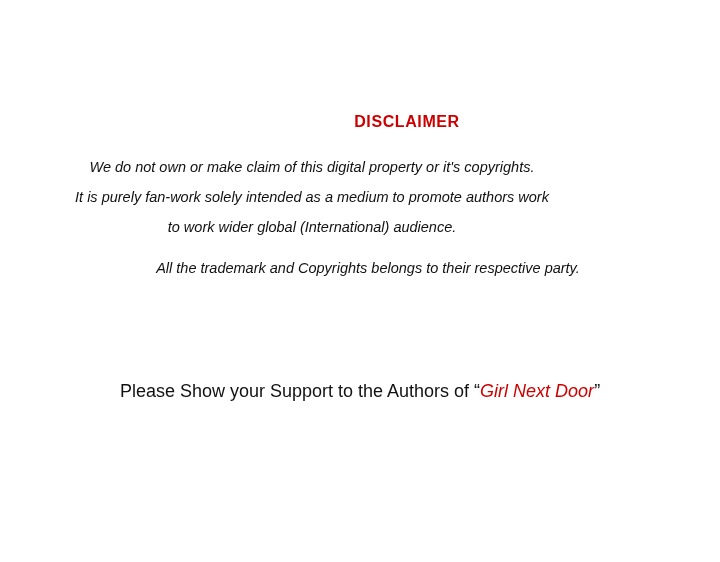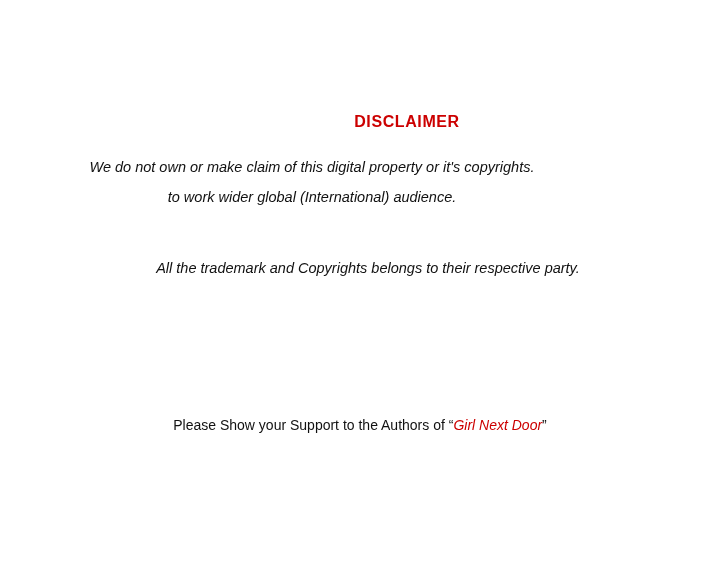--- a/index.html
+++ b/index.html
@@ -60,42 +60,42 @@
     padding-left: 16px;
   }
   .support-block {
     position: absolute;
     top: 378px;
     left: 0;
     width: 720px;
     text-align: center;
   }
   .support-line {
-    font-size: 14px;
+    font-size: 18px;
     line-height: 27px;
     color: #111111;
-    margin-top: 34px;
   }
   .title-link {
     font-style: italic;
     color: #cc0000;
   }
   .quote {
     color: #111111;
   }
 </style>
 </head>
 <body>
 
 <div class="page">
 
   <div class="disclaimer-title">DISCLAIMER</div>
 
   <div class="body-block">
     <div class="body-line">We do not own or make claim of this digital property or it's copyrights.</div>
+    <div class="body-line">It is purely fan-work solely intended as a medium to promote authors work</div>
     <div class="body-line">to work wider global (International) audience.</div>
   </div>
 
   <div class="trademark-block">
     <div class="trademark-line">All the trademark and Copyrights belongs to their respective party.</div>
   </div>
 
   <div class="support-block">
     <div class="support-line">
       <span>Please Show your Support to the Authors of “</span><span class="title-link">Girl Next Door</span><span class="quote">”</span>

